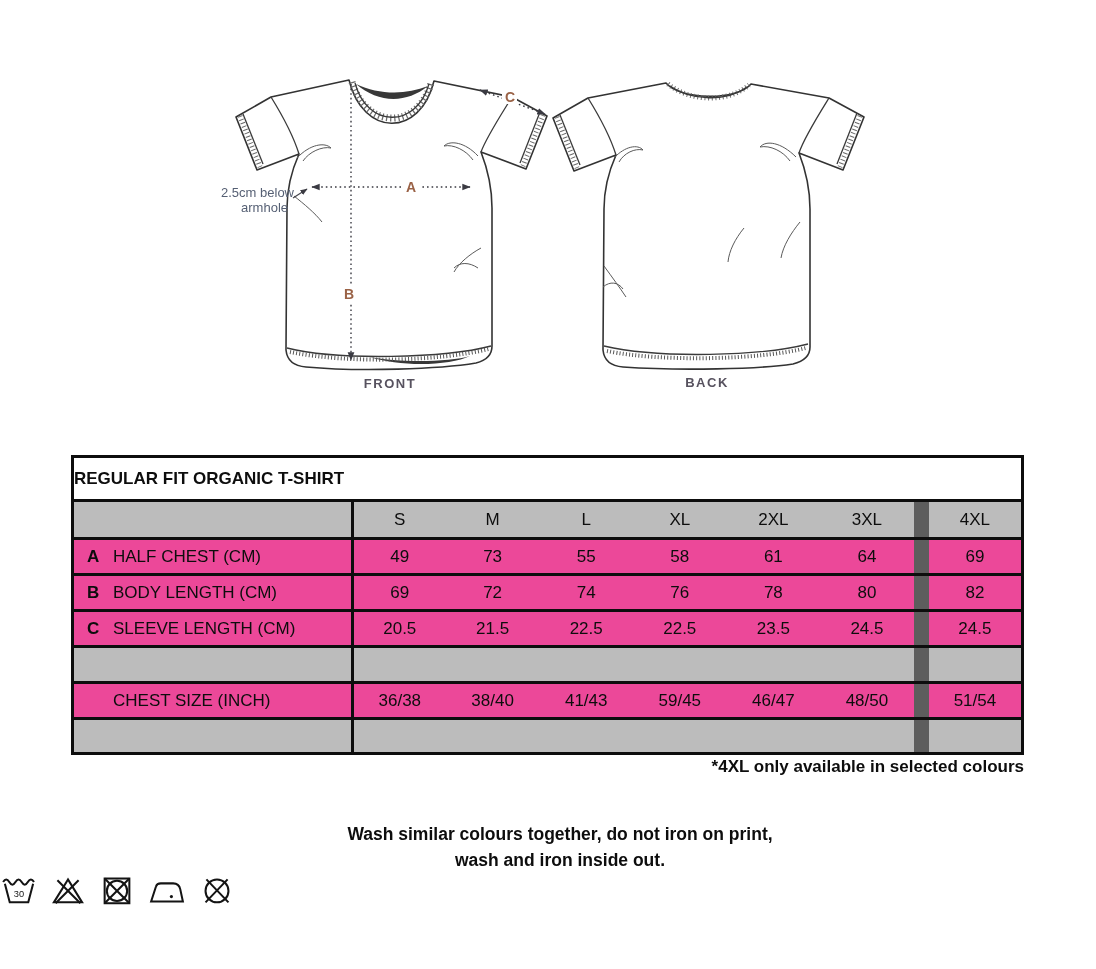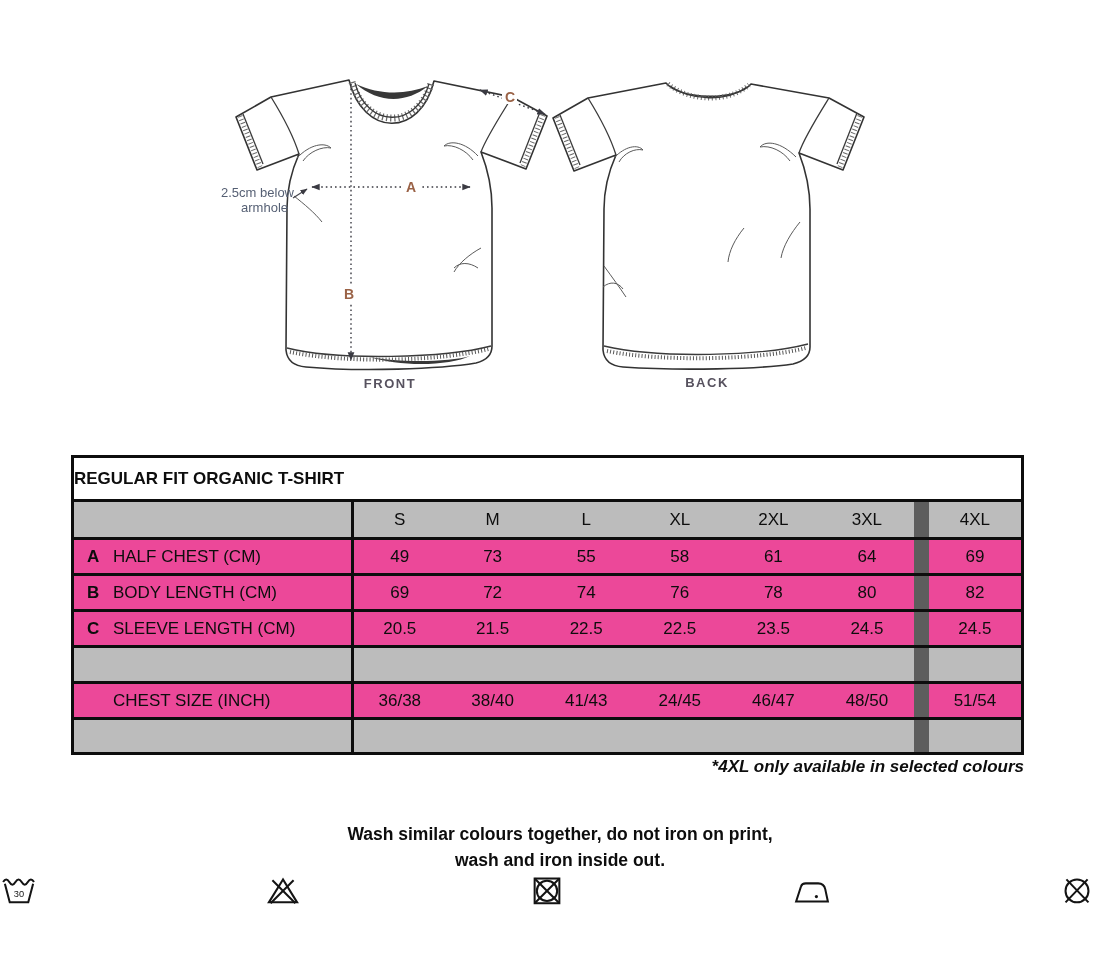--- a/index.html
+++ b/index.html
@@ -17,27 +17,27 @@
   tr.hdr td{height:35px;background:#bcbcbc;text-align:center;}
   tr.datarow td{height:33px;background:#ec4899;text-align:center;}
   tr.blank td{height:33px;background:#bcbcbc;}
   tr.blank2 td{height:32px;background:#bcbcbc;}
   td.labcell{text-align:left !important;padding-left:13px !important;}
   td.labcell .key{display:inline-block;width:26px;font-weight:bold;}
   .colsep{background:#5d5d5d !important;}
   td.right-of-label{border-left:3px solid #0d0d0d;}
 
   .footnote{position:absolute;left:71px;top:757px;width:953px;text-align:right;
-            font-size:17px;font-weight:bold;font-style:italic;color:#0d0d0d;}
+            font-size:17px;font-weight:bold;color:#0d0d0d;}
 
   .wash-note{position:absolute;left:12px;top:821px;width:1096px;text-align:center;
              font-size:17.5px;font-weight:bold;line-height:26px;color:#0d0d0d;}
 
   .care-row{position:absolute;left:0;top:875px;width:1096px;display:flex;
-            justify-content:space-between;align-items:center;gap:11px;}
+            justify-content:flex-start;align-items:center;gap:11px;}
   .care-row svg{display:block;}
   .care{stroke:#141414;stroke-width:2.3;fill:none;}
   .care-num{font-family:"Liberation Sans",sans-serif;font-size:10.5px;fill:#141414;}
 
   
   .outline{fill:#fff;stroke:#333;stroke-width:1.6;stroke-linejoin:round;}
   .seam{fill:none;stroke:#3a3a3a;stroke-width:1.3;}
   .thin{fill:none;stroke:#5a5a5a;stroke-width:1;}
   .rib{fill:none;stroke:#6a6a6a;stroke-width:7;stroke-dasharray:1.2 2.8;}
   .rib-sm{fill:none;stroke:#6a6a6a;stroke-width:5;stroke-dasharray:1 2.6;}
@@ -215,21 +215,21 @@
         <td class="labcell"></td>
         <td class="right-of-label" colspan="6"></td>
         <td class="colsep"></td>
         <td></td>
       </tr>
       <tr class="datarow">
         <td class="labcell"><span class="key"></span><span>CHEST SIZE (INCH)</span></td>
         <td class="right-of-label">36/38</td>
         <td>38/40</td>
         <td>41/43</td>
-        <td>24/45</td>
+        <td>59/45</td>
         <td>46/47</td>
         <td>48/50</td>
         <td class="colsep"></td>
         <td>51/54</td>
       </tr>
       <tr class="blank2">
         <td class="labcell"></td>
         <td class="right-of-label" colspan="6"></td>
         <td class="colsep"></td>
         <td></td>

